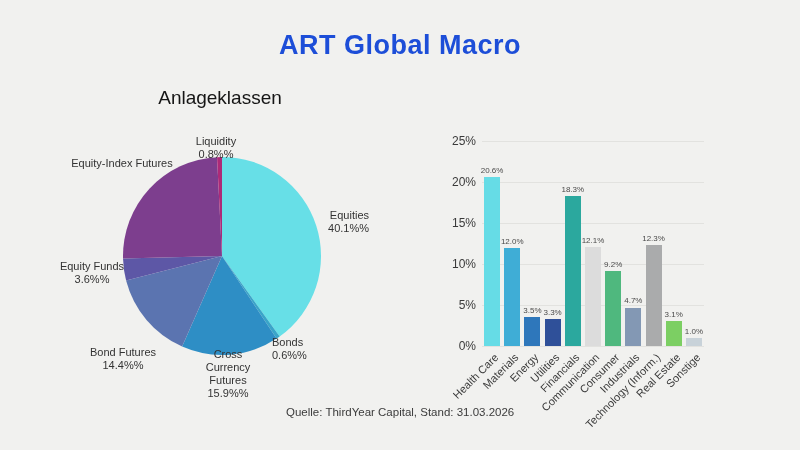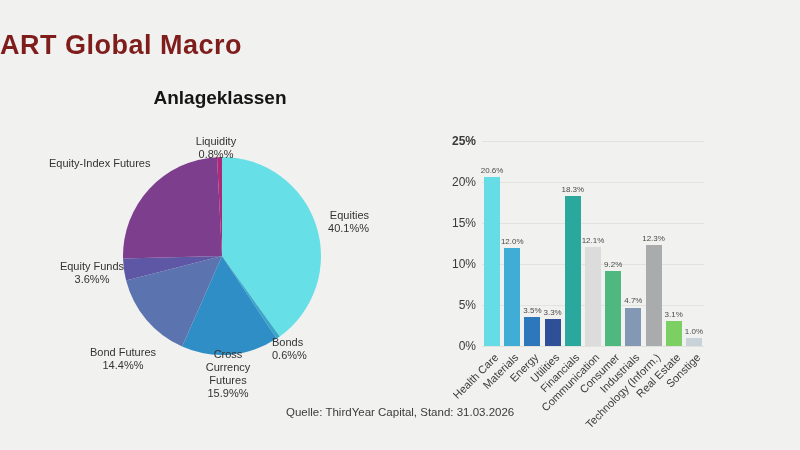--- a/index.html
+++ b/index.html
@@ -3,26 +3,26 @@
 <meta charset="utf-8">
 <style>
   html,body{margin:0;padding:0;}
   .canvas{
     position:relative; width:800px; height:450px;
     background:#f1f1ef; overflow:hidden;
     font-family:"Liberation Sans", sans-serif; color:#222;
   }
   .page-title{
     position:absolute; left:0; top:30px; width:800px;
-    font-size:27px; font-weight:800;
-    letter-spacing:.5px; color:#7f1d1d;
+    text-align:center; font-size:27px; font-weight:800;
+    letter-spacing:.5px; color:#1d4ed8;
   }
   .chart-subtitle{
     position:absolute; top:87px; width:200px; text-align:center;
-    font-size:19px; font-weight:700; color:#151515;
+    font-size:19px; font-weight:400; color:#151515;
   }
   .subtitle-left{left:120px;}
   .subtitle-right{left:481px;}
   .pie-svg{position:absolute; left:122px; top:156px; width:200px; height:200px;}
   .pie-label{
     position:absolute; font-size:11px; line-height:13px; color:#333;
   }
   .pie-label .val{display:block;}
   .barplot{position:absolute; left:482px; top:141px; width:222px; height:205px;}
   .gridline{position:absolute; left:0; width:222px; height:1px; background:#e2e2df;}
@@ -61,27 +61,27 @@
       <path d="M100,100 L4.11,124.62 A99,99 0 0 1 1.03,102.49 Z" fill="#5d57a6"></path>
       <path d="M100,100 L1.03,102.49 A99,99 0 0 1 95.03,1.13 Z" fill="#7d3e8e"></path>
       <path d="M100,100 L95.03,1.13 A99,99 0 0 1 100.00,1.00 Z" fill="#ad2a78"></path>
     </svg>
   <div id="pieLabels">
       <div class="pie-label" style="left: 289px; top: 209px; width: 80px; text-align: right;"><span>Equities</span><span class="val">40.1%%</span></div>
       <div class="pie-label" style="left: 272px; top: 336px; width: 60px; text-align: left;"><span>Bonds</span><span class="val">0.6%%</span></div>
       <div class="pie-label" style="left: 198px; top: 348px; width: 60px; text-align: center;"><span>Cross Currency Futures</span><span class="val">15.9%%</span></div>
       <div class="pie-label" style="left: 77px; top: 325px; width: 92px; text-align: center; margin-top: 21px;"><span>Bond Futures</span><span class="val">14.4%%</span></div>
       <div class="pie-label" style="left: 46px; top: 260px; width: 92px; text-align: center;"><span>Equity Funds</span><span class="val">3.6%%</span></div>
-      <div class="pie-label" style="left: 49px; top: 157px; width: 124px; "><span>Equity-Index Futures</span></div>
+      <div class="pie-label" style="left: 60px; top: 157px; width: 124px; text-align: center;"><span>Equity-Index Futures</span></div>
       <div class="pie-label" style="left: 176px; top: 135px; width: 80px; text-align: center;"><span>Liquidity</span><span class="val">0.8%%</span></div>
     </div>
 
   <div id="barPlot" class="barplot">
       <div class="gridline" style="top: 0px;"></div>
-      <div class="ytick" style="top: -7px; font-weight: bold;">25%</div>
+      <div class="ytick" style="top: -7px;">25%</div>
       <div class="gridline" style="top: 41px;"></div>
       <div class="ytick" style="top: 34px;">20%</div>
       <div class="gridline" style="top: 82px;"></div>
       <div class="ytick" style="top: 75px;">15%</div>
       <div class="gridline" style="top: 123px;"></div>
       <div class="ytick" style="top: 116px;">10%</div>
       <div class="gridline" style="top: 164px;"></div>
       <div class="ytick" style="top: 157px;">5%</div>
       <div class="gridline" style="top: 205px;"></div>
       <div class="ytick" style="top: 198px;">0%</div>

